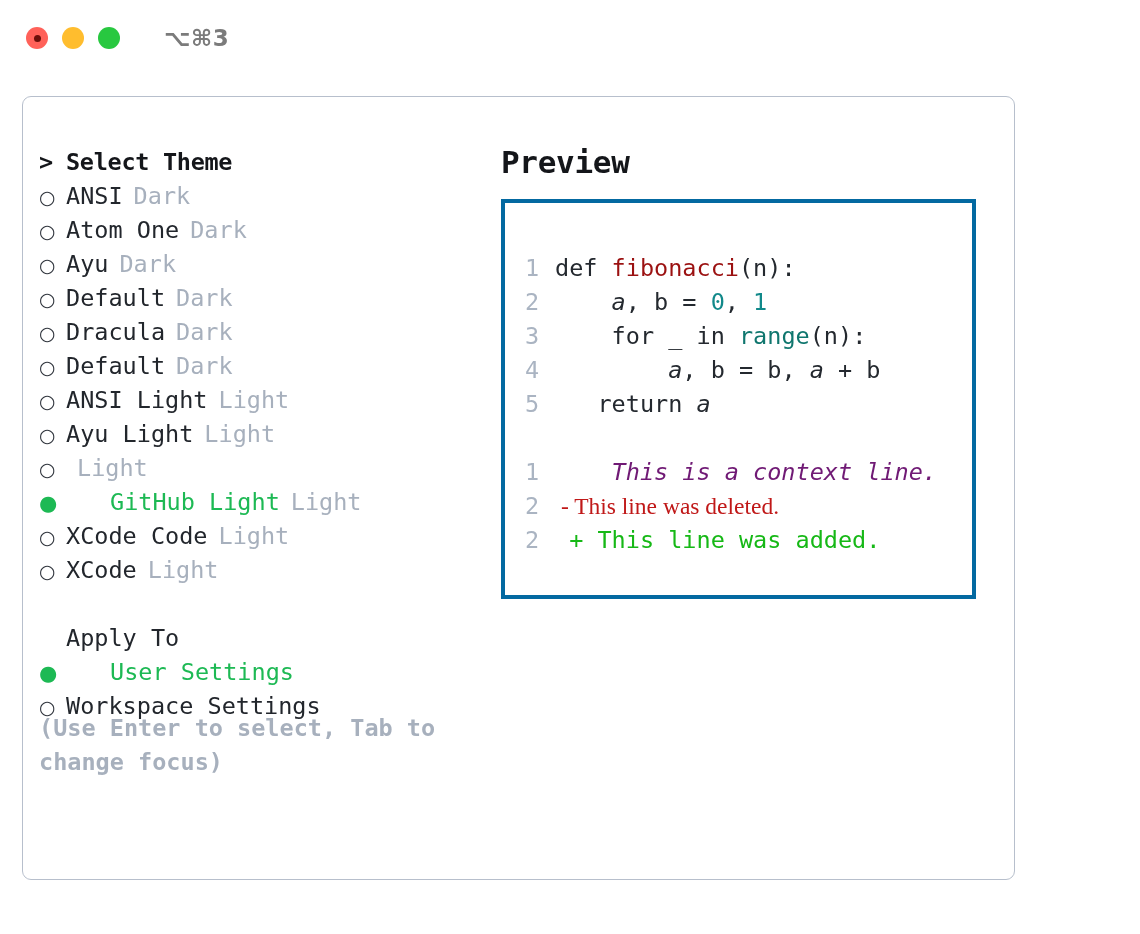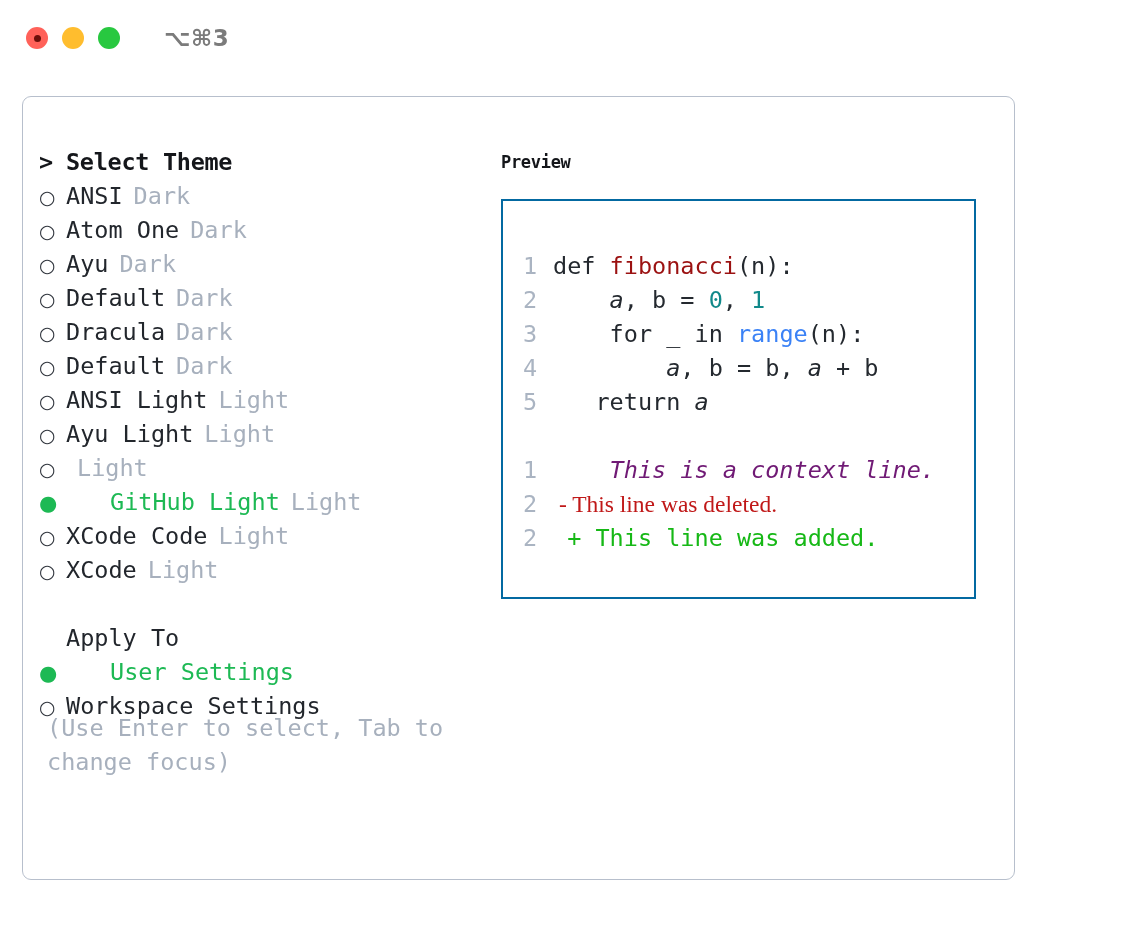--- a/index.html
+++ b/index.html
@@ -123,67 +123,68 @@
   .bullet.blank { color: transparent; }
   .label { color: #22262c; }
   .label.sel { color: #1db954; margin-left: 44px; }
   .tag {
     color: #a7b0bd;
     margin-left: 11px;
   }
   .spacer-row { height: 34px; }
   .hint {
     position: absolute;
-    left: 24px;
+    left: 16px;
     top: 614px;
     width: 420px;
     font-size: 23.5px;
     line-height: 34px;
     color: #a7b0bd;
+    font-weight: bold;
   }
 
   
   .right-col {
     position: absolute;
     left: 478px;
     top: 48px;
     width: 490px;
   }
   .preview-title {
-    font-size: 17px;
+    font-size: 31px;
     font-weight: bold;
     color: #14161a;
     line-height: 34px;
     letter-spacing: -0.3px;
   }
   .code-box {
     margin-top: 20px;
     width: 475px;
     height: 400px;
     box-sizing: border-box;
-    border: 2px solid #0369a1;
+    border: 4px solid #0369a1;
     background: #ffffff;
     padding: 48px 0 0 20px;
   }
   .code-line {
     font-size: 23.5px;
     line-height: 34px;
     white-space: pre;
     color: #24292f;
   }
   .ln {
     display: inline-block;
     width: 30px;
     color: #aab4c2;
     text-align: left;
   }
   .tok-fn   { color: #9b1111; }
   .tok-num  { color: #11898a; }
   .tok-kw   { color: #24292f; }
-  .tok-bi   { color: #3b82f6; }
+  .tok-bi   { color: #0f766e; }
   .tok-var  { font-style: italic; color: #24292f; }
   .blank-line { height: 34px; }
   .diff-ctx  { color: #701a75; font-style: italic; }
   .diff-del  { color: #c01818; font-family: Liberation Serif, serif; }
   .diff-add  { color: #16b816; }
 </style>
 </head>
 <body>
 
 <div class="window">

